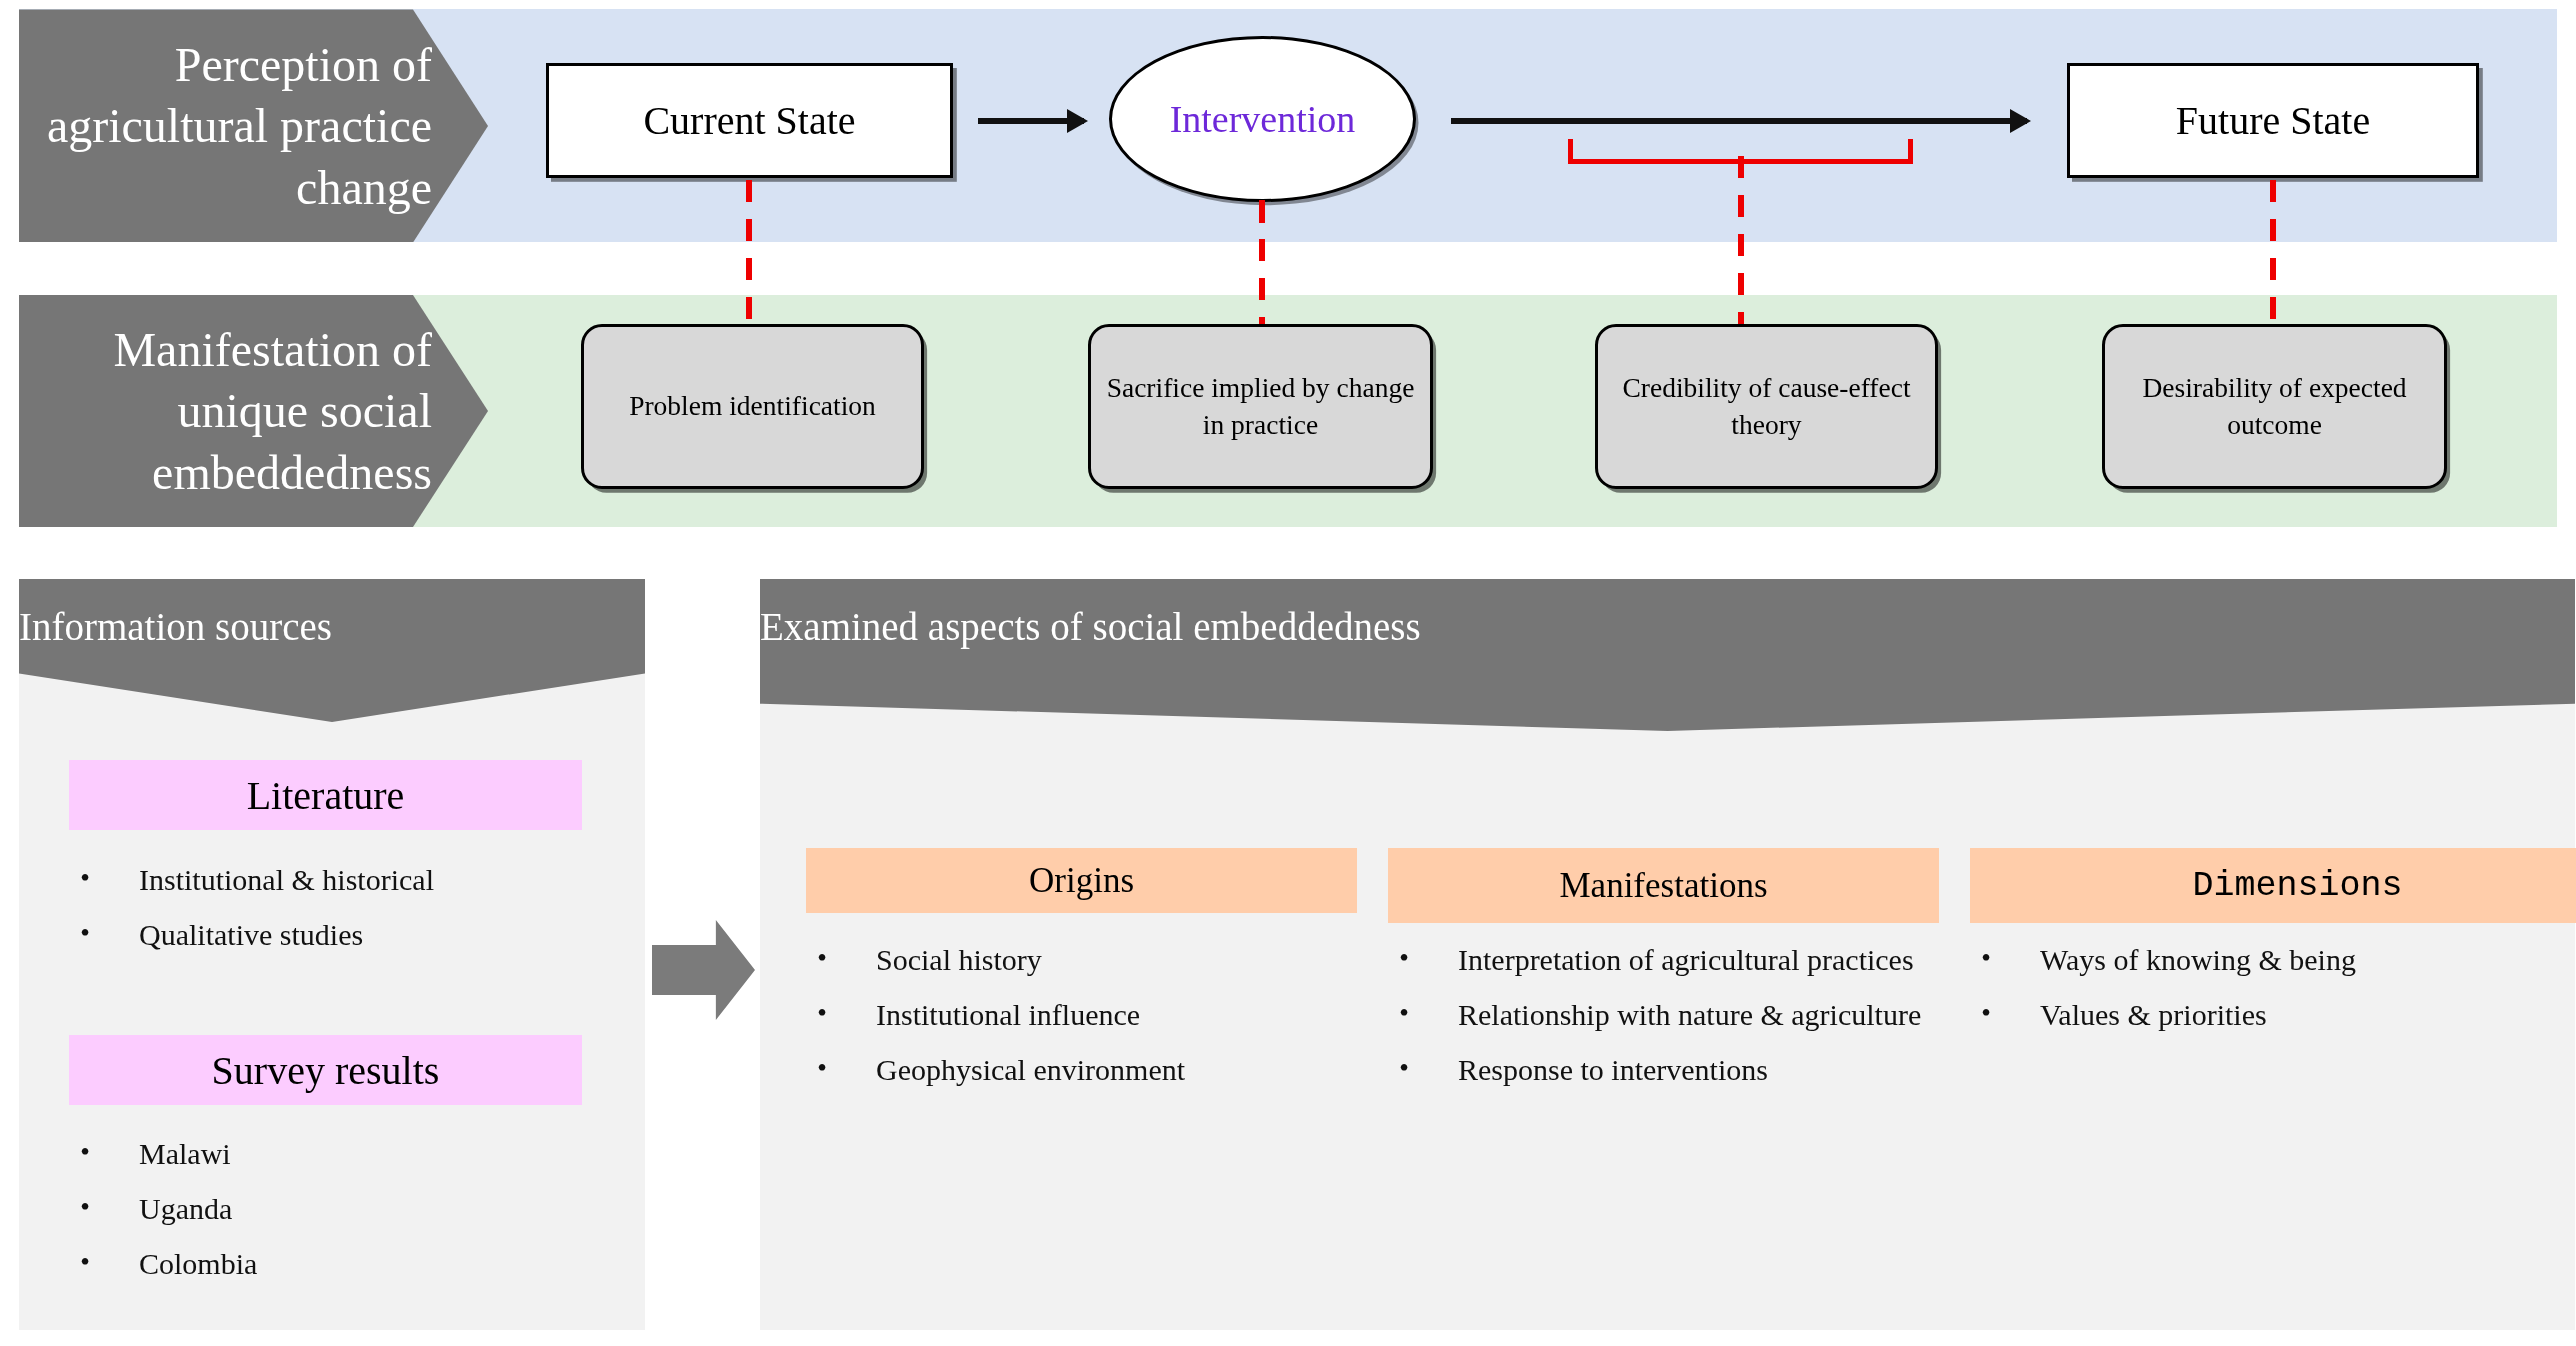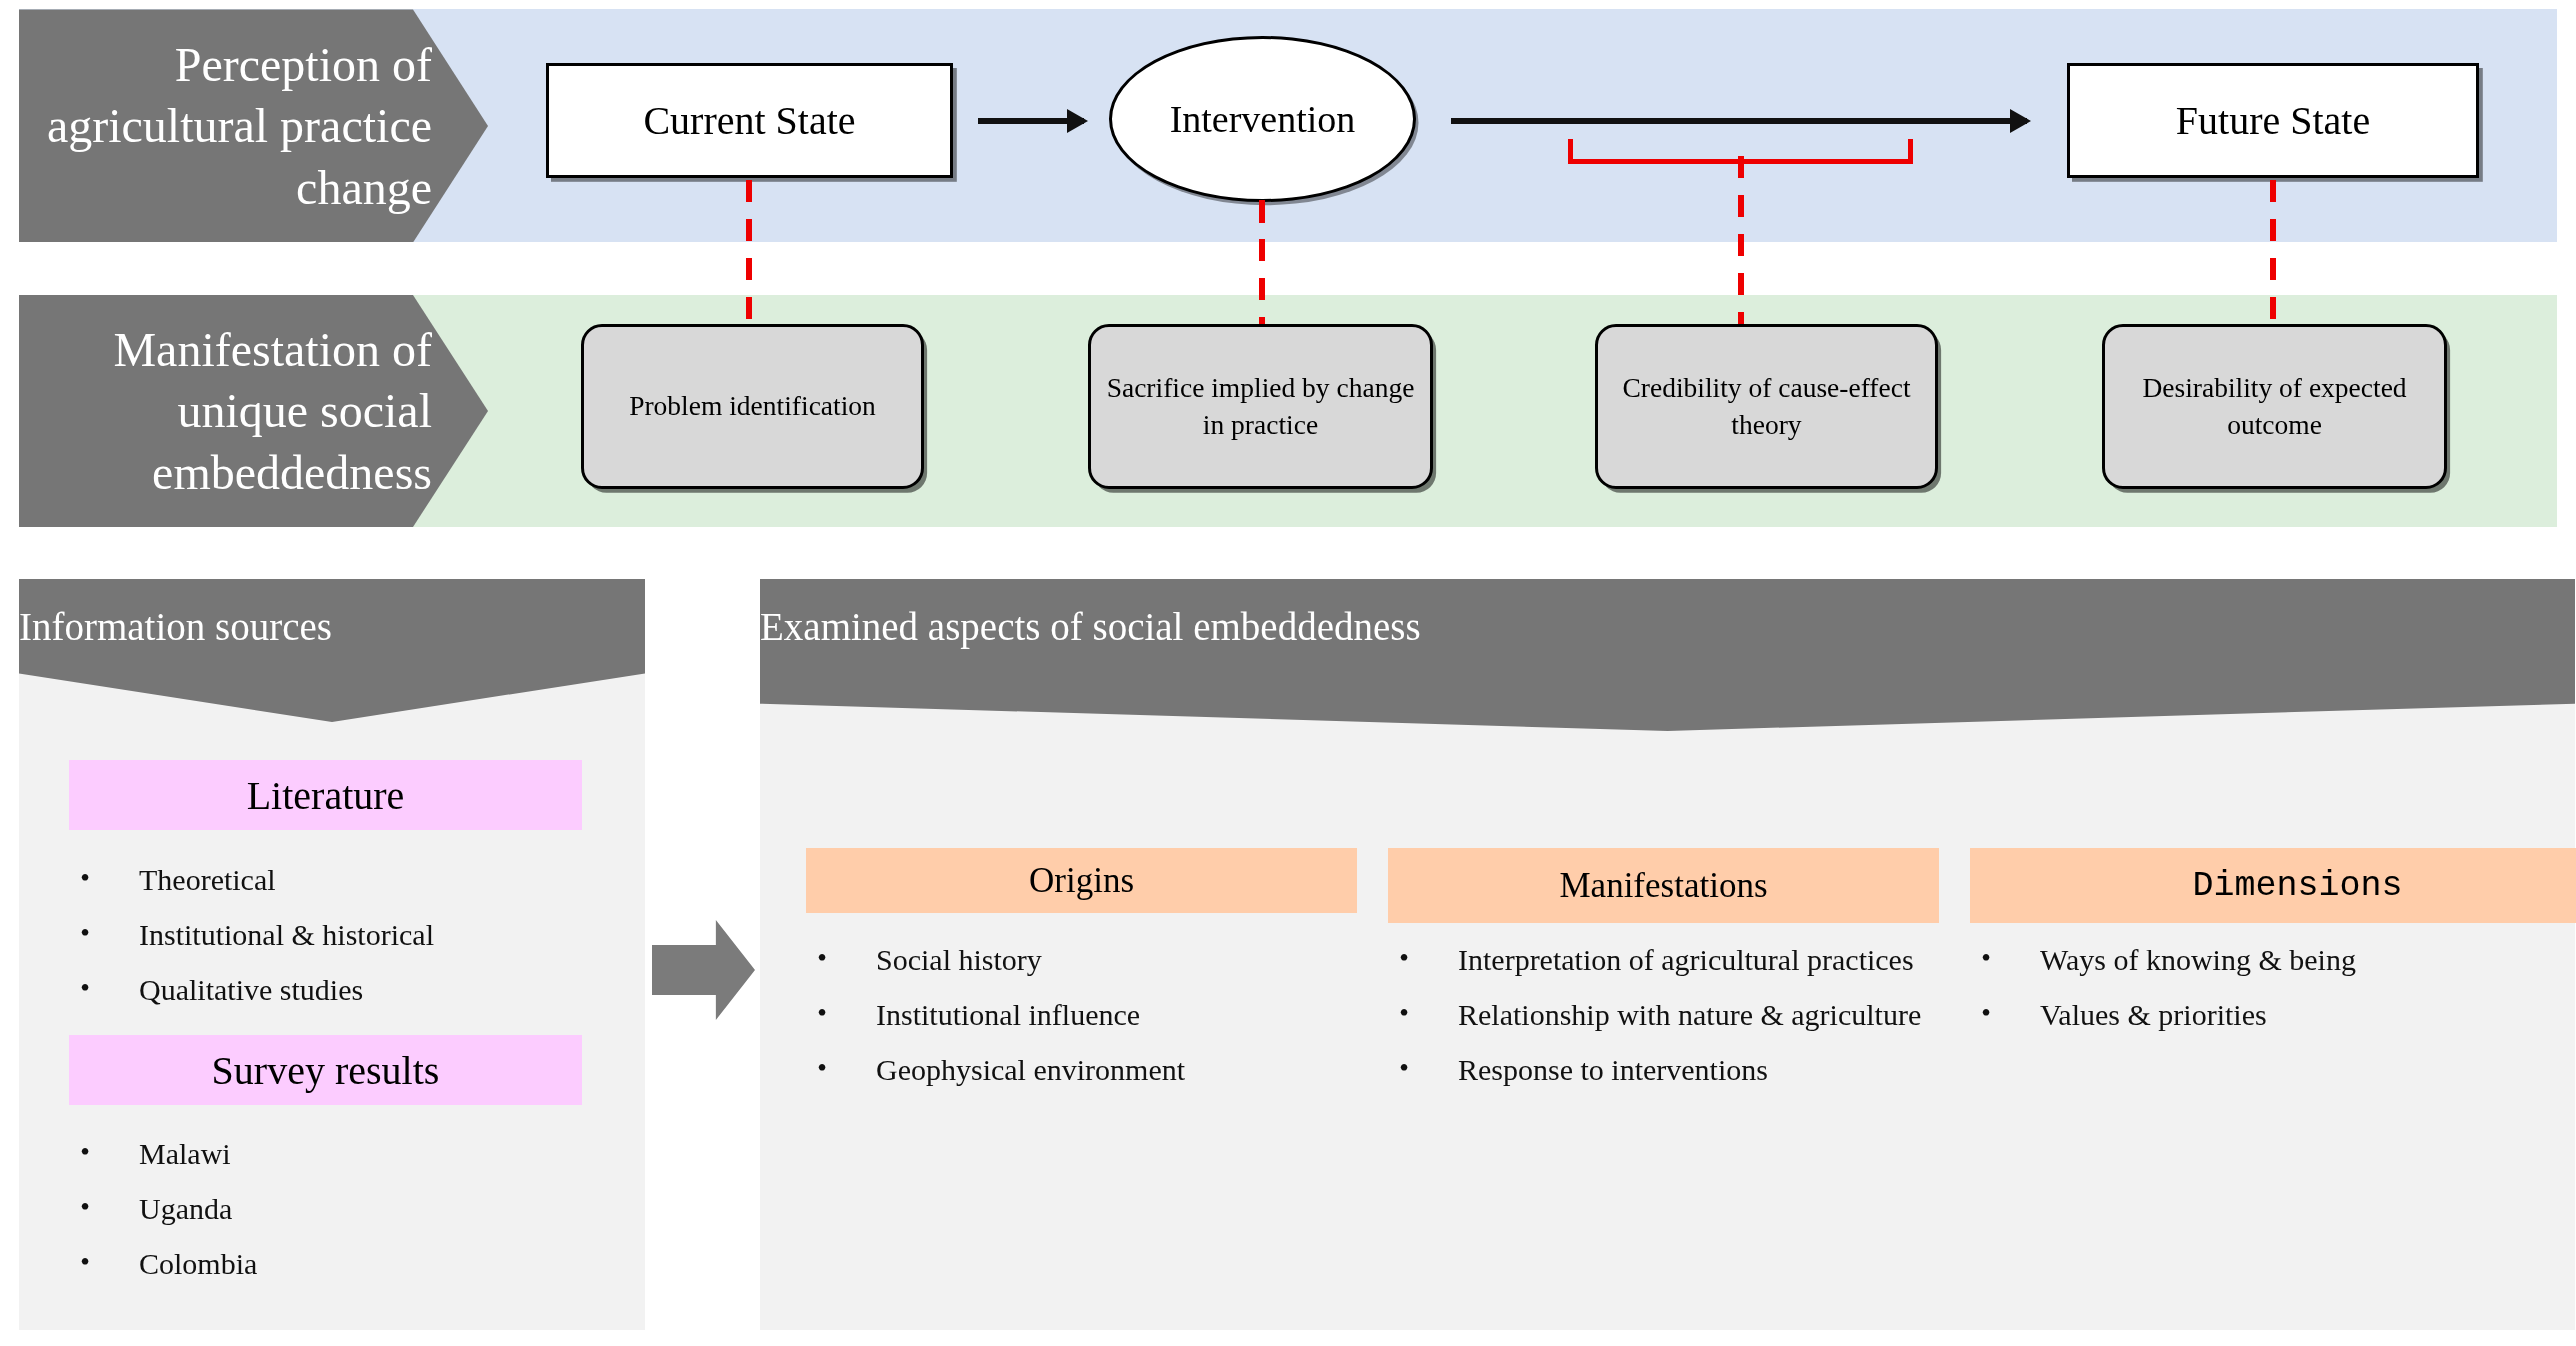--- a/index.html
+++ b/index.html
@@ -79,21 +79,21 @@
     width: 307px;
     height: 166px;
     background: #ffffff;
     border: 3.1px solid #000000;
     border-radius: 50%;
     box-shadow: 3.1px 3.8px 0 -0.6px rgba(0,0,0,0.40);
     display: flex;
     align-items: center;
     justify-content: center;
     font-size: 38px;
-    color: #000000;
+    color: #6d28d9;
   }
 
   
   .arrow-h {
     position: absolute;
     height: 5.6px;
     background: #111111;
   }
   .arrow-h::after {
     content: "";
@@ -304,21 +304,20 @@
   <div class="panel" id="panel-sources">
     <div class="panel-header">
       <span class="panel-header-label">Information sources</span>
     </div>
   </div>
 
   <div class="subhead pink" id="subhead-literature">
     <span>Literature</span>
   </div>
   <ul class="bullets" id="bullets-literature">
-    <li>Theoretical</li>
     <li>Institutional &amp; historical</li>
     <li>Qualitative studies</li>
   </ul>
 
   <div class="subhead pink" id="subhead-survey">
     <span>Survey results</span>
   </div>
   <ul class="bullets" id="bullets-survey">
     <li>Malawi</li>
     <li>Uganda</li>

